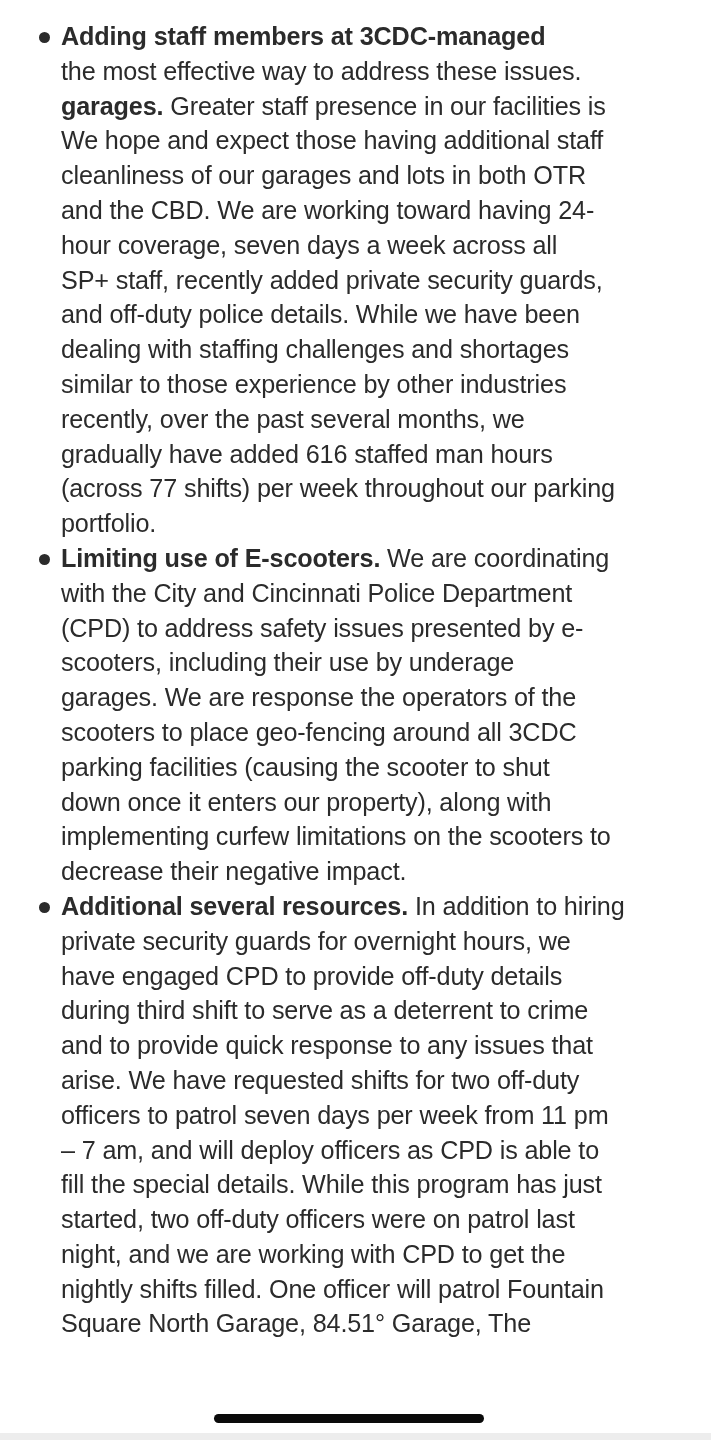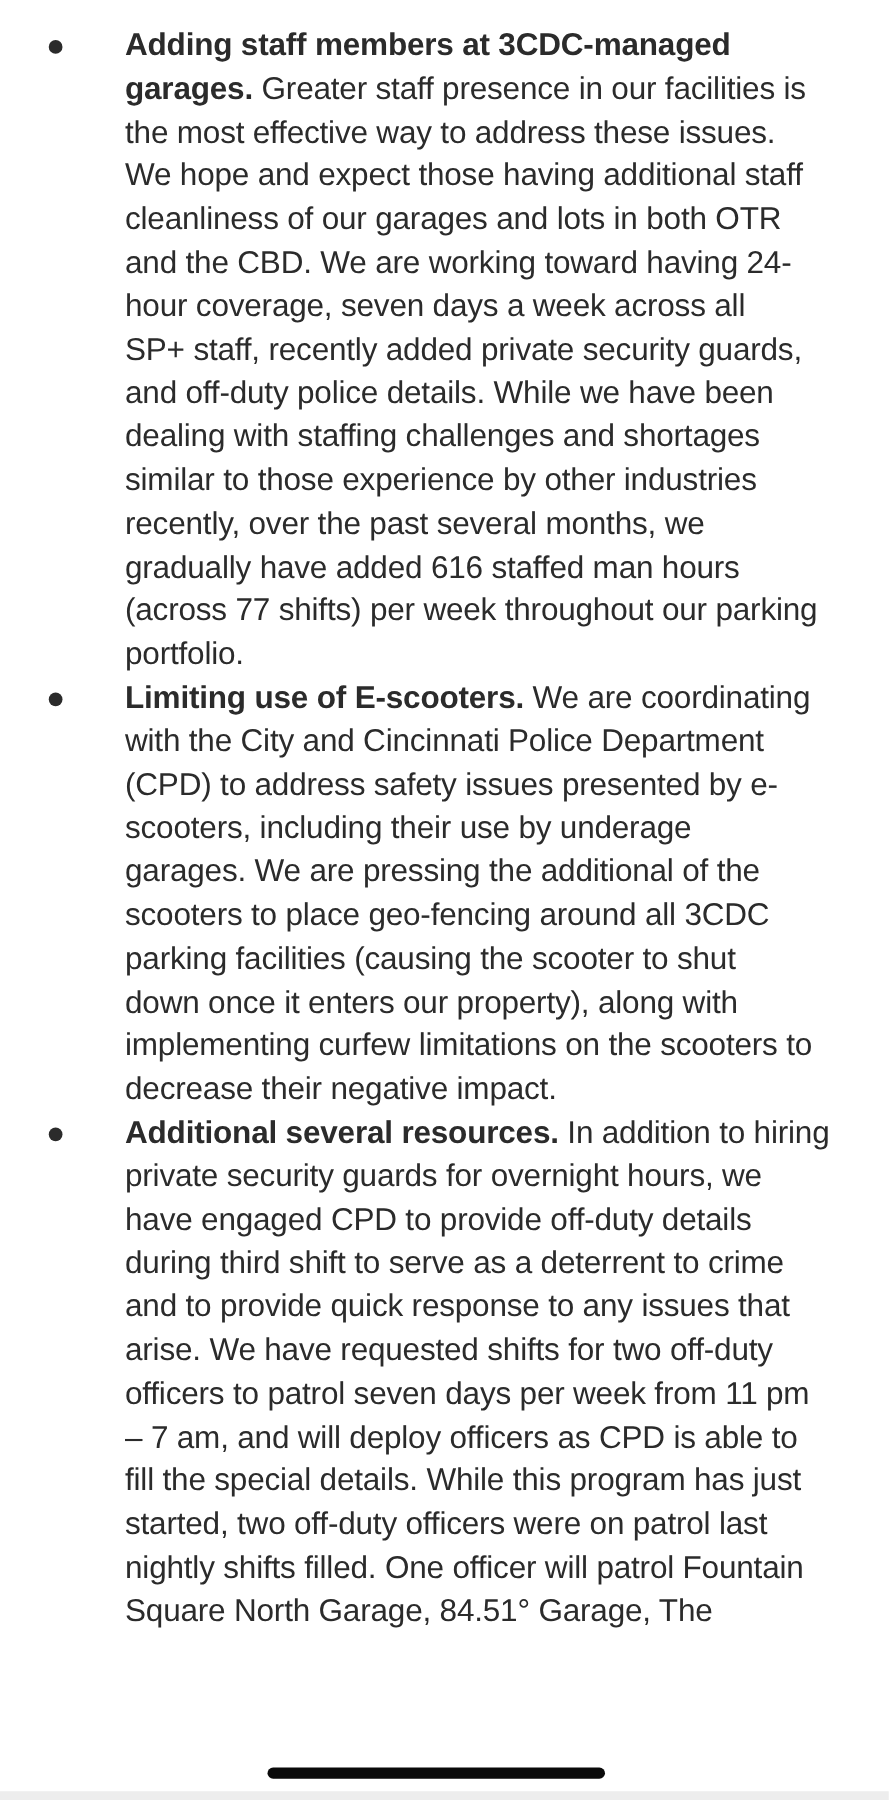--- a/index.html
+++ b/index.html
@@ -21,21 +21,21 @@
       top: 19px;
       width: 711px;
     }
     ul.bullets {
       list-style: none;
       margin: 0;
       padding: 0;
     }
     li.bullet-item {
       position: relative;
-      padding-left: 100px;
+      padding-left: 61px;
       padding-right: 10px;
       font-size: 25.2px;
       line-height: 34.8px;
       letter-spacing: -0.15px;
     }
     .bullet-dot {
       position: absolute;
       left: 39px;
       top: 13px;
       width: 11px;
@@ -70,62 +70,63 @@
   </style>
 </head>
 <body>
 
 <div class="doc">
   <ul class="bullets">
 
     <li class="bullet-item">
       <span class="bullet-dot"></span>
       <span class="line lead">Adding staff members at 3CDC-managed</span>
+      <span class="line">the most effective way to address these issues.</span>
       <span class="line"><span class="lead">garages.</span><span> Greater staff presence in our facilities is</span></span>
-      <span class="line">the most effective way to address these issues.</span>
       <span class="line">We hope and expect those having additional staff</span>
       <span class="line">cleanliness of our garages and lots in both OTR</span>
       <span class="line">and the CBD. We are working toward having 24-</span>
       <span class="line">hour coverage, seven days a week across all</span>
       <span class="line">SP+ staff, recently added private security guards,</span>
       <span class="line">and off-duty police details. While we have been</span>
       <span class="line">dealing with staffing challenges and shortages</span>
       <span class="line">similar to those experience by other industries</span>
       <span class="line">recently, over the past several months, we</span>
       <span class="line">gradually have added 616 staffed man hours</span>
       <span class="line">(across 77 shifts) per week throughout our parking</span>
       <span class="line">portfolio.</span>
     </li>
 
     <li class="bullet-item">
       <span class="bullet-dot"></span>
       <span class="line"><span class="lead">Limiting use of E-scooters.</span><span> We are coordinating</span></span>
       <span class="line">with the City and Cincinnati Police Department</span>
       <span class="line">(CPD) to address safety issues presented by e-</span>
       <span class="line">scooters, including their use by underage</span>
-      <span class="line">garages. We are pressing the additional of the</span>
+      <span class="line">garages. We are response the operators of the</span>
       <span class="line">scooters to place geo-fencing around all 3CDC</span>
       <span class="line">parking facilities (causing the scooter to shut</span>
       <span class="line">down once it enters our property), along with</span>
       <span class="line">implementing curfew limitations on the scooters to</span>
       <span class="line">decrease their negative impact.</span>
     </li>
 
     <li class="bullet-item">
       <span class="bullet-dot"></span>
       <span class="line"><span class="lead">Additional several resources.</span><span> In addition to hiring</span></span>
       <span class="line">private security guards for overnight hours, we</span>
       <span class="line">have engaged CPD to provide off-duty details</span>
       <span class="line">during third shift to serve as a deterrent to crime</span>
       <span class="line">and to provide quick response to any issues that</span>
       <span class="line">arise. We have requested shifts for two off-duty</span>
       <span class="line">officers to patrol seven days per week from 11 pm</span>
       <span class="line">– 7 am, and will deploy officers as CPD is able to</span>
       <span class="line">fill the special details. While this program has just</span>
       <span class="line">started, two off-duty officers were on patrol last</span>
+      <span class="line">night, and we are working with CPD to get the</span>
       <span class="line">nightly shifts filled. One officer will patrol Fountain</span>
       <span class="line">Square North Garage, 84.51° Garage, The</span>
     </li>
 
   </ul>
 </div>
 
 <div class="home-indicator"></div>
 <div class="bottom-bar"></div>
 

